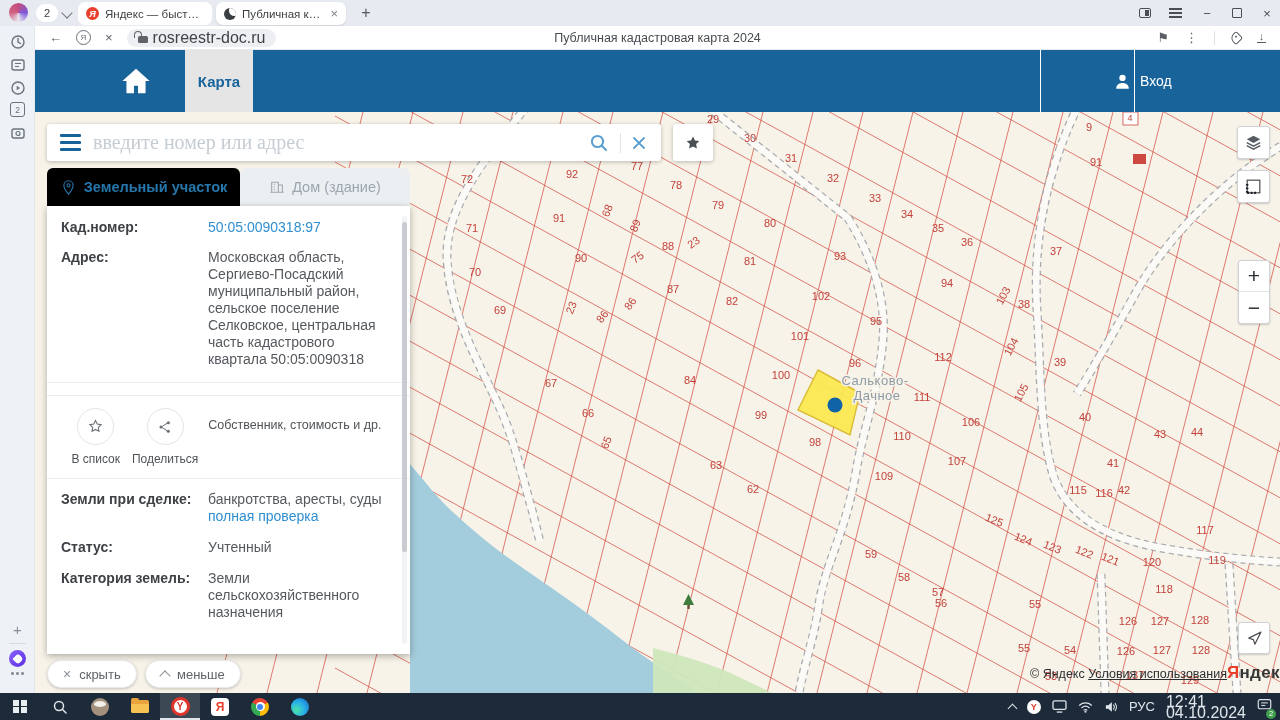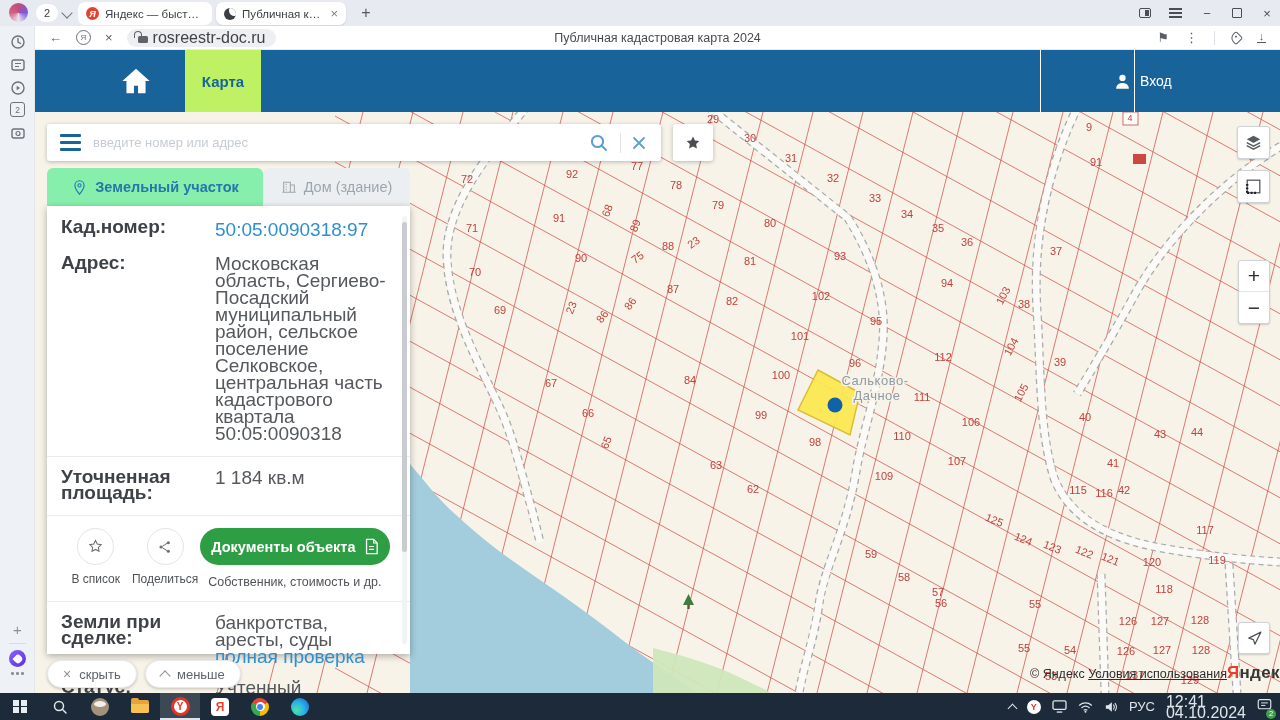--- a/index.html
+++ b/index.html
@@ -56,53 +56,53 @@
 .sb-plus{font-size:15px;color:#8a9097}
 .sb-div{position:absolute;left:9px;width:17px;height:1px;background:#d8dce1}
 .alice{width:17px;height:17px;border-radius:50%;background:linear-gradient(135deg,#8a63ff,#5a2fe0);position:relative}
 .alice::after{content:"";position:absolute;left:4.5px;top:4.5px;width:8px;height:8px;background:#fff;border-radius:45% 45% 45% 10%;transform:rotate(45deg)}
 .sb-dots{display:flex;gap:2.5px}
 .sb-dots i{width:2.5px;height:2.5px;border-radius:50%;background:#8a9097}
 
 
 #bluehdr{position:absolute;left:35px;top:50px;width:1245px;height:62px;background:#19639b}
 .hometile{position:absolute;left:52px;top:0;width:98px;height:62px;display:flex;align-items:center;justify-content:center}
-#maptab{position:absolute;left:150px;top:0;width:76px;height:62px;background:#bef264;color:#19639b;font-size:15px;font-weight:700;
+#maptab{position:absolute;left:150px;top:0;width:68px;height:62px;background:#e5e5e5;color:#19639b;font-size:15px;font-weight:700;
  display:flex;align-items:center;justify-content:center}
 .hsep{position:absolute;top:0;width:1px;height:62px;background:#fff}
 .hitem{position:absolute;top:0;height:62px;display:flex;align-items:center;gap:8px;color:#fff;font-size:14px}
 
 
 #map{position:absolute;left:35px;top:112px;width:1245px;height:581px;background:#f7f3e8;overflow:hidden}
 #mesh line{stroke:#d65047;stroke-width:1;opacity:.75}
 .road-edge{stroke:#a7abb0;stroke-width:9;fill:none;stroke-dasharray:5 4}
 .road-fill{stroke:#fbfaf6;stroke-width:6.5;fill:none}
 #parcel-labels text{fill:#c2423b;font-size:11px;font-family:"Liberation Sans",sans-serif;text-anchor:middle;dominant-baseline:middle}
 #locality text{fill:#8e9ba6;font-size:13px;letter-spacing:.5px;text-anchor:middle;paint-order:stroke;stroke:#f7f3e8;stroke-width:3px}
 
 
 #searchbar{position:absolute;left:47px;top:124px;width:614px;height:37px;background:#fff;border-radius:3px;
  box-shadow:0 1px 4px rgba(0,0,0,.25);display:flex;align-items:center}
 .sb-burger{width:46px;display:flex;flex-direction:column;align-items:center;gap:3.5px}
 .sb-burger i{width:21px;height:3.5px;background:#19639b;border-radius:1px;display:block}
-#searchinput{flex:1;border:none;outline:none;font-size:13px;color:#3c4043;font-family:Liberation Sans, sans-serif}
+#searchinput{flex:1;border:none;outline:none;font-size:20px;color:#3c4043;font-family:Liberation Serif, serif}
 #searchinput::placeholder{color:#c6ccd3}
 .sb-right{display:flex;align-items:center;gap:10px;padding-right:14px}
 .sb-vdiv{width:1px;height:20px;background:#e0e3e7}
 #starbtn{position:absolute;left:673px;top:124px;width:40px;height:37px;background:#fff;border-radius:3px;
  box-shadow:0 1px 4px rgba(0,0,0,.25);display:flex;align-items:center;justify-content:center}
 
 
 #panel{position:absolute;left:47px;top:168px;width:363px}
 .ptabs{display:flex;height:38px}
 .ptab{display:flex;align-items:center;justify-content:center;gap:7px;font-size:14.5px;border-radius:6px 6px 0 0}
-.ptab.active{width:216px;background:#86efac;color:#2577ab;font-weight:700}
+.ptab.active{width:193px;background:#000000;color:#2577ab;font-weight:700}
 .ptab.inactive{flex:1;background:#ebeff2;color:#9da6ae}
 .pbody{position:relative;background:#fff;height:448px;box-shadow:0 2px 7px rgba(0,0,0,.3);padding:13px 20px 0 14px}
-.prow{display:grid;grid-template-columns:138px 1fr;column-gap:16px;font-size:19px;margin-bottom:14px}
+.prow{display:grid;grid-template-columns:138px 1fr;column-gap:9px;font-size:14px;margin-bottom:14px}
 .plabel{font-weight:700;color:#3e4247;line-height:16px}
 .pvalue{color:#55595e;line-height:17px}
 .plink{color:#2f8fd0;text-decoration:none;display:inline-block}
 .sep{height:1px;background:#eaedf0;margin:0 -20px 12px -14px}
 .pactions{display:flex;align-items:flex-start;margin:2px 0 12px}
 .abtn{width:70px;display:flex;flex-direction:column;align-items:center;gap:7px;font-size:12px;color:#4f5357}
 .circlebtn{width:37px;height:37px;border:1px solid #e2e5e8;border-radius:50%;display:flex;align-items:center;justify-content:center}
 .docwrap{margin-left:auto;width:192px;text-align:center}
 .docbtn{height:37px;background:#2e9e44;border:none;border-radius:19px;color:#fff;font-weight:700;font-size:14.5px;
  display:flex;align-items:center;justify-content:center;gap:8px;width:100%;font-family:"Liberation Sans",sans-serif}
@@ -512,24 +512,20 @@
   <div class="pbody">
     <div class="prow">
       <span class="plabel">Кад.номер:</span>
       <a class="plink" href="#">50:05:0090318:97</a>
     </div>
     <div class="prow">
       <span class="plabel">Адрес:</span>
       <span class="pvalue">Московская область, Сергиево-Посадский муниципальный район, сельское поселение Селковское, центральная часть кадастрового квартала 50:05:0090318</span>
     </div>
     <div class="sep"></div>
-    <div class="prow">
-      <span class="plabel">Уточненная площадь:</span>
-      <span class="pvalue">1 184 кв.м</span>
-    </div>
     <div class="sep"></div>
     <div class="pact pactions">
       <div class="abtn">
         <span class="circlebtn">
           <svg width="17" height="17" viewBox="0 0 24 24">
             <path d="M12 3.6l2.5 5 5.5.8-4 3.9.95 5.5L12 16.2 7.05 18.8 8 13.3 4 9.4l5.5-.8z" fill="none" stroke="#6a6f74" stroke-width="1.5"></path>
           </svg>
         </span>
         <span>В список</span>
       </div>
@@ -538,27 +534,20 @@
           <svg width="16" height="16" viewBox="0 0 24 24">
             <circle cx="6" cy="12" r="2.3" fill="#6a6f74"></circle>
               <circle cx="17" cy="5.5" r="2.3" fill="#6a6f74"></circle>
               <circle cx="17" cy="18.5" r="2.3" fill="#6a6f74"></circle>
             <path d="M8 11l7-4.5M8 13l7 4.5" stroke="#6a6f74" stroke-width="1.5"></path>
           </svg>
         </span>
         <span>Поделиться</span>
       </div>
       <div class="docwrap">
-        <button class="docbtn">
-          <span>Документы объекта</span>
-          <svg width="15" height="17" viewBox="0 0 20 24">
-            <path d="M3 2h10l5 5v15H3z" fill="none" stroke="#fff" stroke-width="1.8"></path>
-            <path d="M13 2v5h5M6.5 12h7M6.5 16h7" stroke="#fff" stroke-width="1.6" fill="none"></path>
-          </svg>
-        </button>
         <div class="docsub">Собственник, стоимость и др.</div>
       </div>
     </div>
     <div class="sep"></div>
     <div class="prow">
       <span class="plabel">Земли при сделке:</span>
       <span class="pvalue"><span>банкротства, аресты, суды</span><br>
         <a class="plink" href="#">полная проверка</a></span>
     </div>
     <div class="prow">

